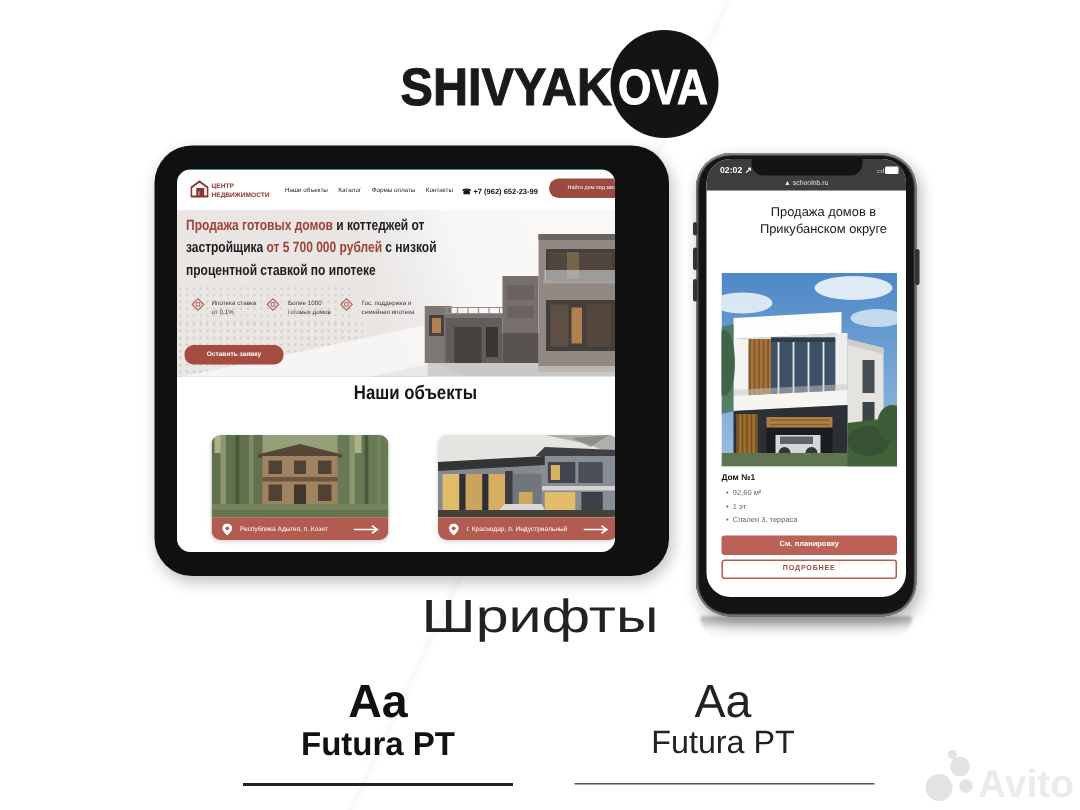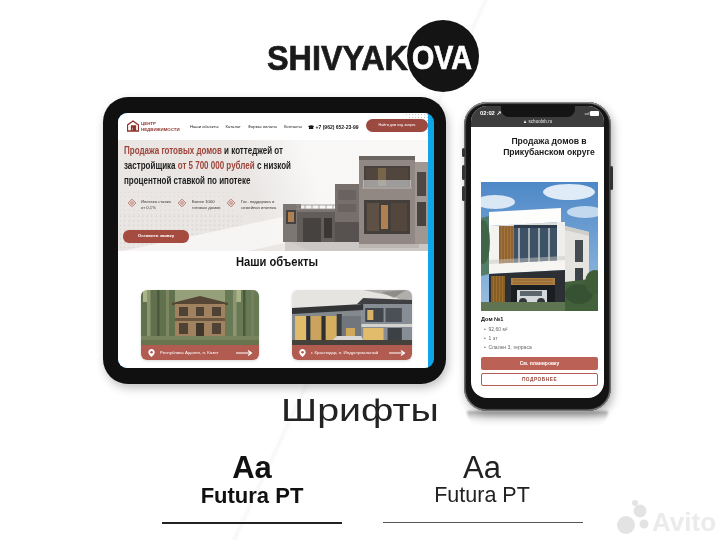--- a/index.html
+++ b/index.html
@@ -16,21 +16,21 @@
 
   <circle cx="443" cy="56" r="36" fill="#141414"></circle>
 
   <text x="267" y="70" textLength="141" lengthAdjust="spacingAndGlyphs" font-family="Liberation Sans" font-size="35" font-weight="bold" fill="#1a1a1a" stroke="#1a1a1a" stroke-width="0.7">SHIVYAK</text>
 
   <text x="412" y="69" textLength="60" lengthAdjust="spacingAndGlyphs" font-family="Liberation Sans" font-size="33" font-weight="bold" fill="#ffffff" stroke="#ffffff" stroke-width="0.7">OVA</text>
 </svg>
 
 <div class="abs" style="left:103px;top:97px;width:343px;height:287px;background:#101010;border-radius:25px;box-shadow:2px 4px 10px rgba(0,0,0,0.25);"></div>
 
-<div class="abs" style="left:118px;top:113px;width:316px;height:255px;background:#0ea5e9;border-radius:9px;overflow:hidden;">
+<div class="abs" style="left:118px;top:113px;width:292px;height:255px;background:#0ea5e9;border-radius:9px;overflow:hidden;">
 
   <div class="abs" style="left:0;top:0;width:310px;height:27px;background:#fff;">
 
     <div class="abs" style="right:0;top:0;width:26px;height:22px;background-image:radial-gradient(#c8c3c2 0.7px, transparent 0.9px);background-size:3px 3px;clip-path:polygon(100% 0,100% 100%,0 0);"></div>
 
     <svg class="abs" style="left:9px;top:6.5px;" width="12" height="12" viewBox="0 0 24 24">
         <path d="M12 2 L23 10 L23 22 L17 22 L17 12 L9 12 L9 22 L1 22 L1 10 Z M12 16 L13 16 L13 22 L9.5 22 L9.5 14 L15 14 L15 22 L13 22" fill="none" stroke="#8d342c" stroke-width="2.6"></path>
       </svg>
 
     <div class="abs" style="left:23px;top:8px;color:#8d342c;font-weight:bold;font-size:4.4px;line-height:1.25;">ЦЕНТР<br>НЕДВИЖИМОСТИ</div>
@@ -220,21 +220,21 @@
     <div class="abs" style="left:9px;top:4px;color:#fff;font-size:5.8px;font-weight:bold;">02:02 ↗</div>
     <div class="abs" style="right:6px;top:4.5px;color:#fff;font-size:4.2px;">▭l LTE</div>
     <div class="abs" style="right:4px;top:5px;width:1px;height:1px;"></div>
     <div class="abs" style="left:0;top:13px;width:133px;text-align:center;color:#e8e8e8;font-size:4.6px;">▲ schoolnb.ru</div>
   </div>
 
   <div class="abs" style="right:5px;top:5px;width:9px;height:4.5px;background:#fff;border-radius:1px;"></div>
 
   <div class="abs" style="left:30px;top:0px;width:74px;height:11px;background:#141414;border-radius:0 0 8px 8px;"></div>
 
-  <div class="abs" style="left:0;top:30px;width:156px;text-align:center;font-size:8.6px;font-weight:bold;color:#1a1a1a;line-height:1.32;">Продажа домов в<br>Прикубанском округе</div>
+  <div class="abs" style="left:0;top:30px;width:156px;text-align:center;font-size:8.6px;font-weight:normal;color:#1a1a1a;line-height:1.32;">Продажа домов в<br>Прикубанском округе</div>
 
   <svg class="abs" style="left:10px;top:76px;filter:blur(0.3px);" width="117" height="129" viewBox="0 0 117 129">
     <defs>
       <linearGradient id="sky" x1="0" y1="0" x2="0" y2="1">
         <stop offset="0" stop-color="#4d88c7"></stop>
           <stop offset="1" stop-color="#9cc0e2"></stop>
       </linearGradient>
     </defs>
     <rect width="117" height="129" fill="url(#sky)"></rect>
     <ellipse cx="14" cy="20" rx="20" ry="7" fill="#e8f1fa" opacity="0.9"></ellipse>

